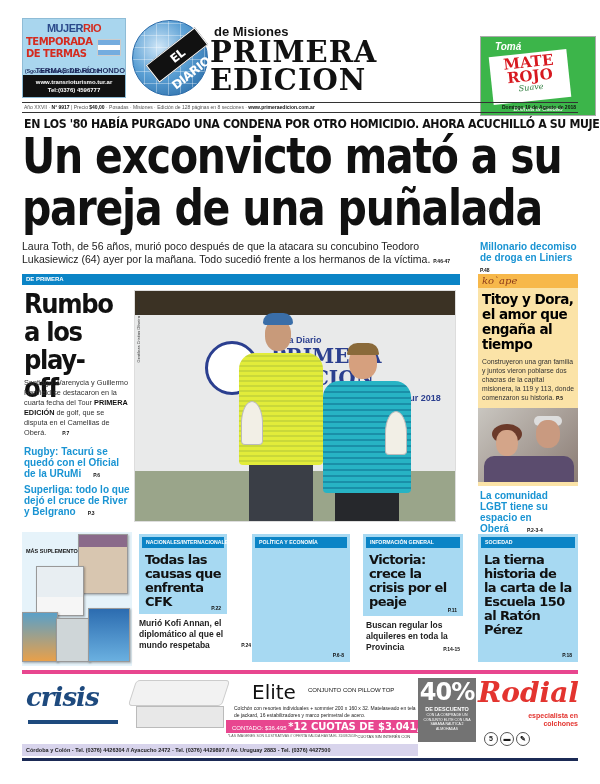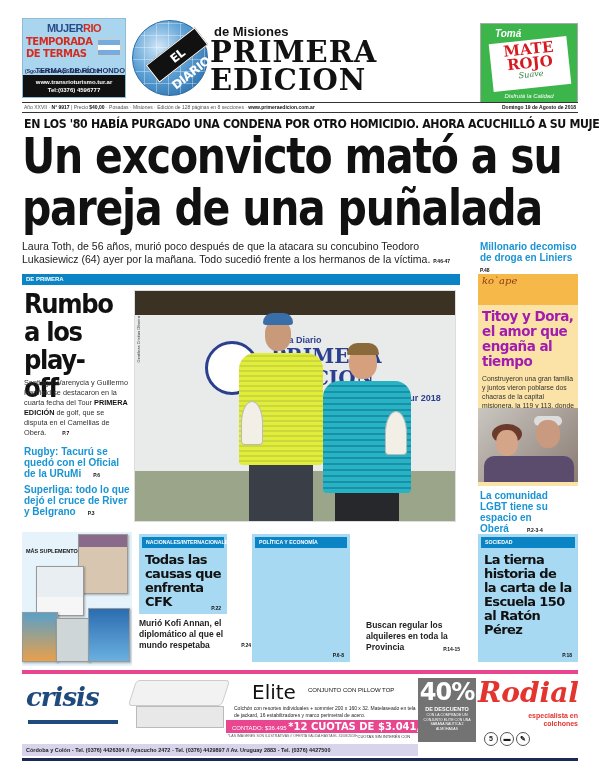--- a/index.html
+++ b/index.html
@@ -17,21 +17,21 @@
   .tr-sub { position: absolute; top: 49px; left: 2px; font-size: 5px; color: #1e2b5e; font-weight: bold; }
   .tr-foot { position: absolute; bottom: 0; left: 0; width: 100%; height: 22px; background: #111; color: #fff; font-size: 6px; text-align: center; padding-top: 3px; line-height: 8px; font-weight: bold; }
 
   .globe { position: absolute; left: 110px; top: 2px; width: 76px; height: 76px; border-radius: 50%; background: radial-gradient(circle at 35% 35%, #cfe6f7 0%, #5a9fd4 45%, #1d5f9c 100%); border: 1px solid #2a6aa8; }
   .globe-grid { position: absolute; inset: 0; border-radius: 50%; background:
       repeating-linear-gradient(0deg, transparent 0 11px, rgba(255,255,255,0.35) 11px 12px),
       repeating-linear-gradient(90deg, transparent 0 11px, rgba(255,255,255,0.35) 11px 12px); }
   .el-diario { position: absolute; left: 124px; top: 26px; width: 62px; height: 22px; background: #111; color: #fff; font-size: 12px; font-weight: bold; text-align: center; line-height: 22px; transform: rotate(-38deg); border: 1px solid #fff; font-family: "DejaVu Sans", sans-serif; letter-spacing: -0.5px; }
   .de-misiones { position: absolute; left: 192px; top: 6px; font-size: 13px; font-weight: bold; color: #111; }
   .pe-title { position: absolute; left: 188px; top: 20px; font-family: "DejaVu Serif", serif; font-weight: bold; font-size: 29px; line-height: 28px; color: #111; letter-spacing: 1px; }
-  .ad-mate { position: absolute; left: 458px; top: 5px; width: 98px; height: 80px; background: #3cb54a; border: 1px solid #aaa; }
+  .ad-mate { position: absolute; left: 458px; top: 18px; width: 116px; height: 80px; background: #3cb54a; border: 1px solid #aaa; }
   .mate-toma { position: absolute; top: 4px; left: 14px; color: #fff; font-size: 10px; font-style: italic; font-weight: bold; }
   .mate-banner { position: absolute; top: 16px; left: 10px; width: 78px; height: 48px; background: #fff; transform: rotate(-6deg); text-align: center; padding-top: 2px; }
   .mate-name { color: #d71920; font-family: "DejaVu Serif", serif; font-weight: bold; font-size: 15px; line-height: 14px; }
   .mate-suave { color: #2a7a3a; font-family: "DejaVu Serif", serif; font-style: italic; font-size: 8px; }
   .mate-foot { position: absolute; bottom: 3px; left: 0; width: 100%; text-align: center; color: #fff; font-size: 6px; font-style: italic; }
 
   .infobar { position: absolute; top: 84px; left: 0; width: 556px; height: 11px; border-top: 1px solid #333; border-bottom: 1px solid #333; font-size: 5px; color: #555; line-height: 9px; display: flex; justify-content: space-between; padding: 0 2px; }
   .infobar b { color: #111; }
 
   
@@ -61,22 +61,22 @@
   .g1-shirt { position: absolute; left: 4px; top: 48px; width: 84px; height: 112px; background: repeating-linear-gradient(0deg, #e2ec3a 0 3px, #c9d83a 3px 5px); border-radius: 16px 16px 4px 4px; }
   .g1-pants { position: absolute; left: 14px; top: 160px; width: 64px; height: 60px; background: #3a3e46; }
   .golfer2 { position: absolute; left: 188px; top: 50px; width: 92px; height: 184px; }
   .g2-head { position: absolute; left: 26px; top: 6px; width: 28px; height: 32px; background: #d6a07e; border-radius: 45%; }
   .g2-hair { position: absolute; left: 24px; top: 2px; width: 32px; height: 12px; background: #8a6a3a; border-radius: 14px 14px 2px 2px; }
   .g2-shirt { position: absolute; left: 0; top: 40px; width: 88px; height: 112px; background: repeating-linear-gradient(0deg, #27b3c4 0 4px, #1a8fa8 4px 6px); border-radius: 16px 16px 4px 4px; }
   .g2-pants { position: absolute; left: 12px; top: 152px; width: 64px; height: 32px; background: #26282c; }
   .trophy { position: absolute; width: 22px; height: 44px; background: #f2efe6; border-radius: 50% 50% 4px 4px; border: 1px solid #bbb; }
 
   .right-col { position: absolute; top: 256px; left: 456px; width: 100px; height: 260px; background: #fbe3a7; }
-  .koape { height: 31px; background: #f7b84a; color: #8a3a1a; font-family: "DejaVu Serif", serif; font-size: 10px; padding-left: 4px; line-height: 14px; font-style: italic; }
-  .titoy { margin: 4px 4px 0; font-size: 13.5px; font-weight: bold; line-height: 15px; color: #a21caf; font-family: "DejaVu Sans", sans-serif; letter-spacing: -0.5px; }
+  .koape { height: 14px; background: #f7b84a; color: #8a3a1a; font-family: "DejaVu Serif", serif; font-size: 10px; padding-left: 4px; line-height: 14px; font-style: italic; }
+  .titoy { margin: 4px 4px 0; font-size: 13.5px; font-weight: bold; line-height: 15px; color: #000000; font-family: "DejaVu Sans", sans-serif; letter-spacing: -0.5px; }
   .titoy-text { margin: 5px 4px 0; font-size: 6.8px; line-height: 9px; color: #333; }
   .couple { position: absolute; left: 0; top: 134px; width: 100px; height: 74px; background: linear-gradient(135deg, #c9c6c0, #8b7c74); overflow: hidden; }
   .c-face1 { position: absolute; left: 18px; top: 22px; width: 22px; height: 26px; background: #d4a589; border-radius: 45%; }
   .c-hair1 { position: absolute; left: 14px; top: 16px; width: 30px; height: 20px; background: #6b3a2a; border-radius: 50%; }
   .c-face2 { position: absolute; left: 58px; top: 12px; width: 24px; height: 28px; background: #c99a80; border-radius: 45%; }
   .c-hair2 { position: absolute; left: 56px; top: 8px; width: 28px; height: 10px; background: #ddd; border-radius: 12px; }
   .c-body { position: absolute; left: 6px; top: 48px; width: 90px; height: 30px; background: #5b4c6e; border-radius: 10px 10px 0 0; }
   .lgbt { position: absolute; left: 0; top: 212px; width: 100px; background: #fff; padding: 4px 2px; font-size: 10px; font-weight: bold; line-height: 11px; color: #1a94d3; }
   .lgbt .pg { color: #111; margin-left: 18px; }
 
@@ -245,20 +245,25 @@
   </div>
   <div class="box-sub" style="top:600px; left:117px; width:112px;">
     <span>Murió Kofi Annan, el diplomático al que el mundo respetaba</span> <span class="pg" style="float:right">P.24</span>
   </div>
 
   <div class="box" style="left:230px; width:98px; height:128px;">
     <div class="box-label">POLÍTICA Y ECONOMÍA</div>
     <div class="box-pg" style="bottom:4px">P.6-8</div>
   </div>
 
+  <div class="box" style="left:341px; width:100px; height:82px;">
+    <div class="box-label">INFORMACIÓN GENERAL</div>
+    <div class="box-title">Victoria: crece la crisis por el peaje</div>
+    <div class="box-pg" style="bottom:3px">P.11</div>
+  </div>
   <div class="box-sub" style="top:602px; left:344px; width:94px;">
     <span>Buscan regular los alquileres en toda la Provincia</span> <span class="pg" style="float:right; margin-top:2px">P.14-15</span>
   </div>
 
   <div class="box" style="left:456px; width:100px; height:128px;">
     <div class="box-label">SOCIEDAD</div>
     <div class="box-title">La tierna historia de la carta de la Escuela 150 al Ratón Pérez</div>
     <div class="box-pg" style="bottom:4px">P.18</div>
   </div>
 

